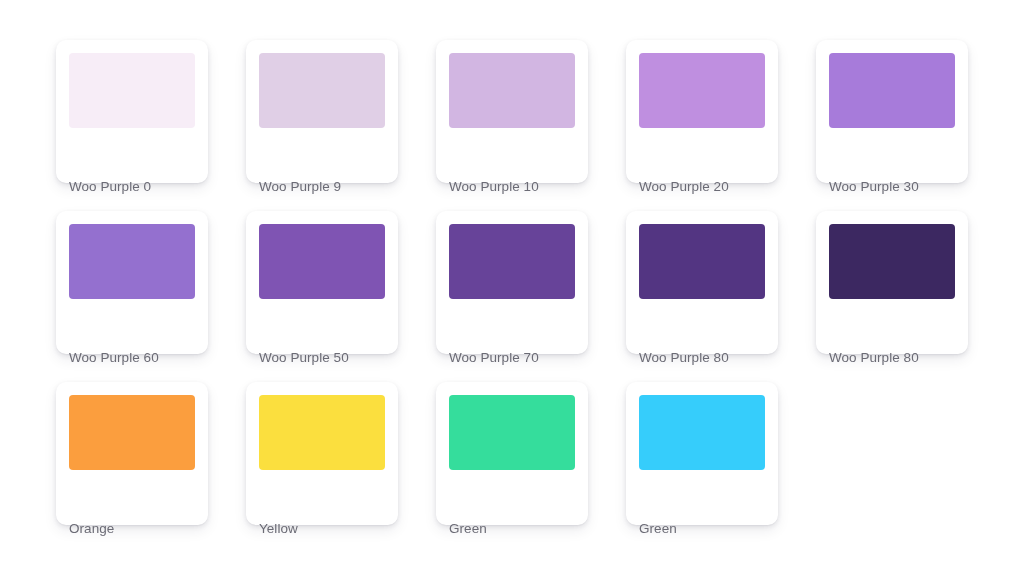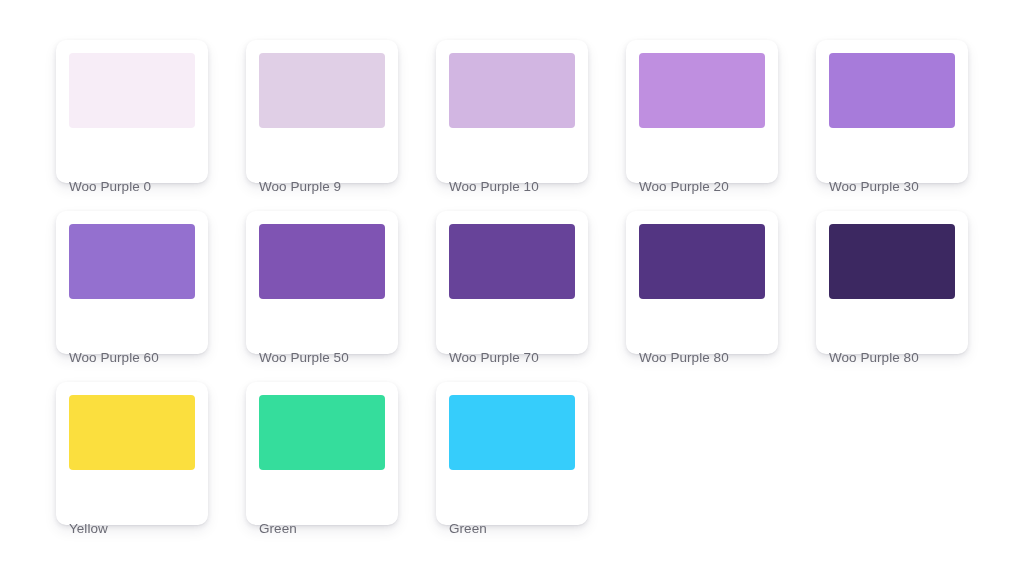--- a/index.html
+++ b/index.html
@@ -99,20 +99,24 @@
     </div>
     <div class="swatch-card">
       <div class="swatch-color" style="background: rgb(83, 53, 130);"></div>
       <div class="swatch-label">Woo Purple 80</div>
     </div>
     <div class="swatch-card">
       <div class="swatch-color" style="background: rgb(60, 40, 97);"></div>
       <div class="swatch-label">Woo Purple 80</div>
     </div>
     <div class="swatch-card">
+      <div class="swatch-color" style="background: rgb(251, 158, 62);"></div>
+      <div class="swatch-label">Orange</div>
+    </div>
+    <div class="swatch-card">
       <div class="swatch-color" style="background: rgb(251, 223, 62);"></div>
       <div class="swatch-label">Yellow</div>
     </div>
     <div class="swatch-card">
       <div class="swatch-color" style="background: rgb(53, 221, 156);"></div>
       <div class="swatch-label">Green</div>
     </div>
     <div class="swatch-card">
       <div class="swatch-color" style="background: rgb(54, 205, 251);"></div>
       <div class="swatch-label">Green</div>

